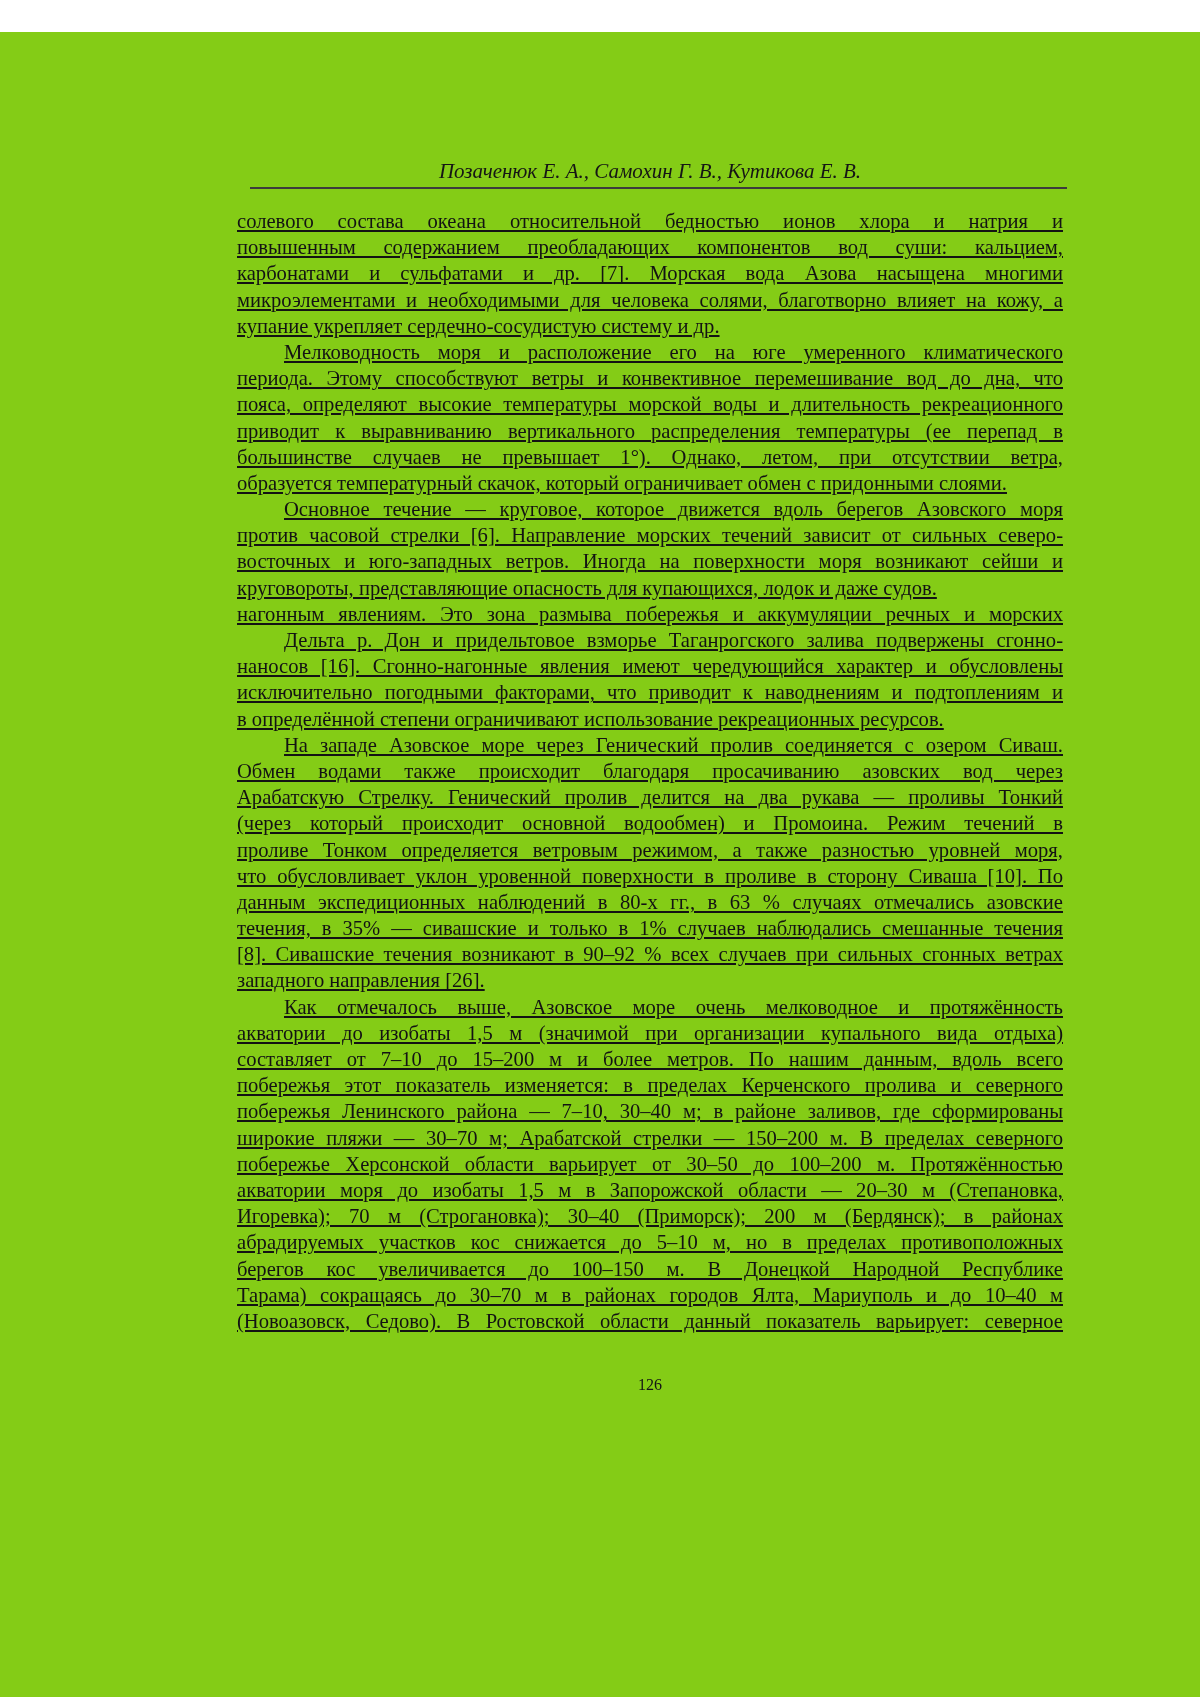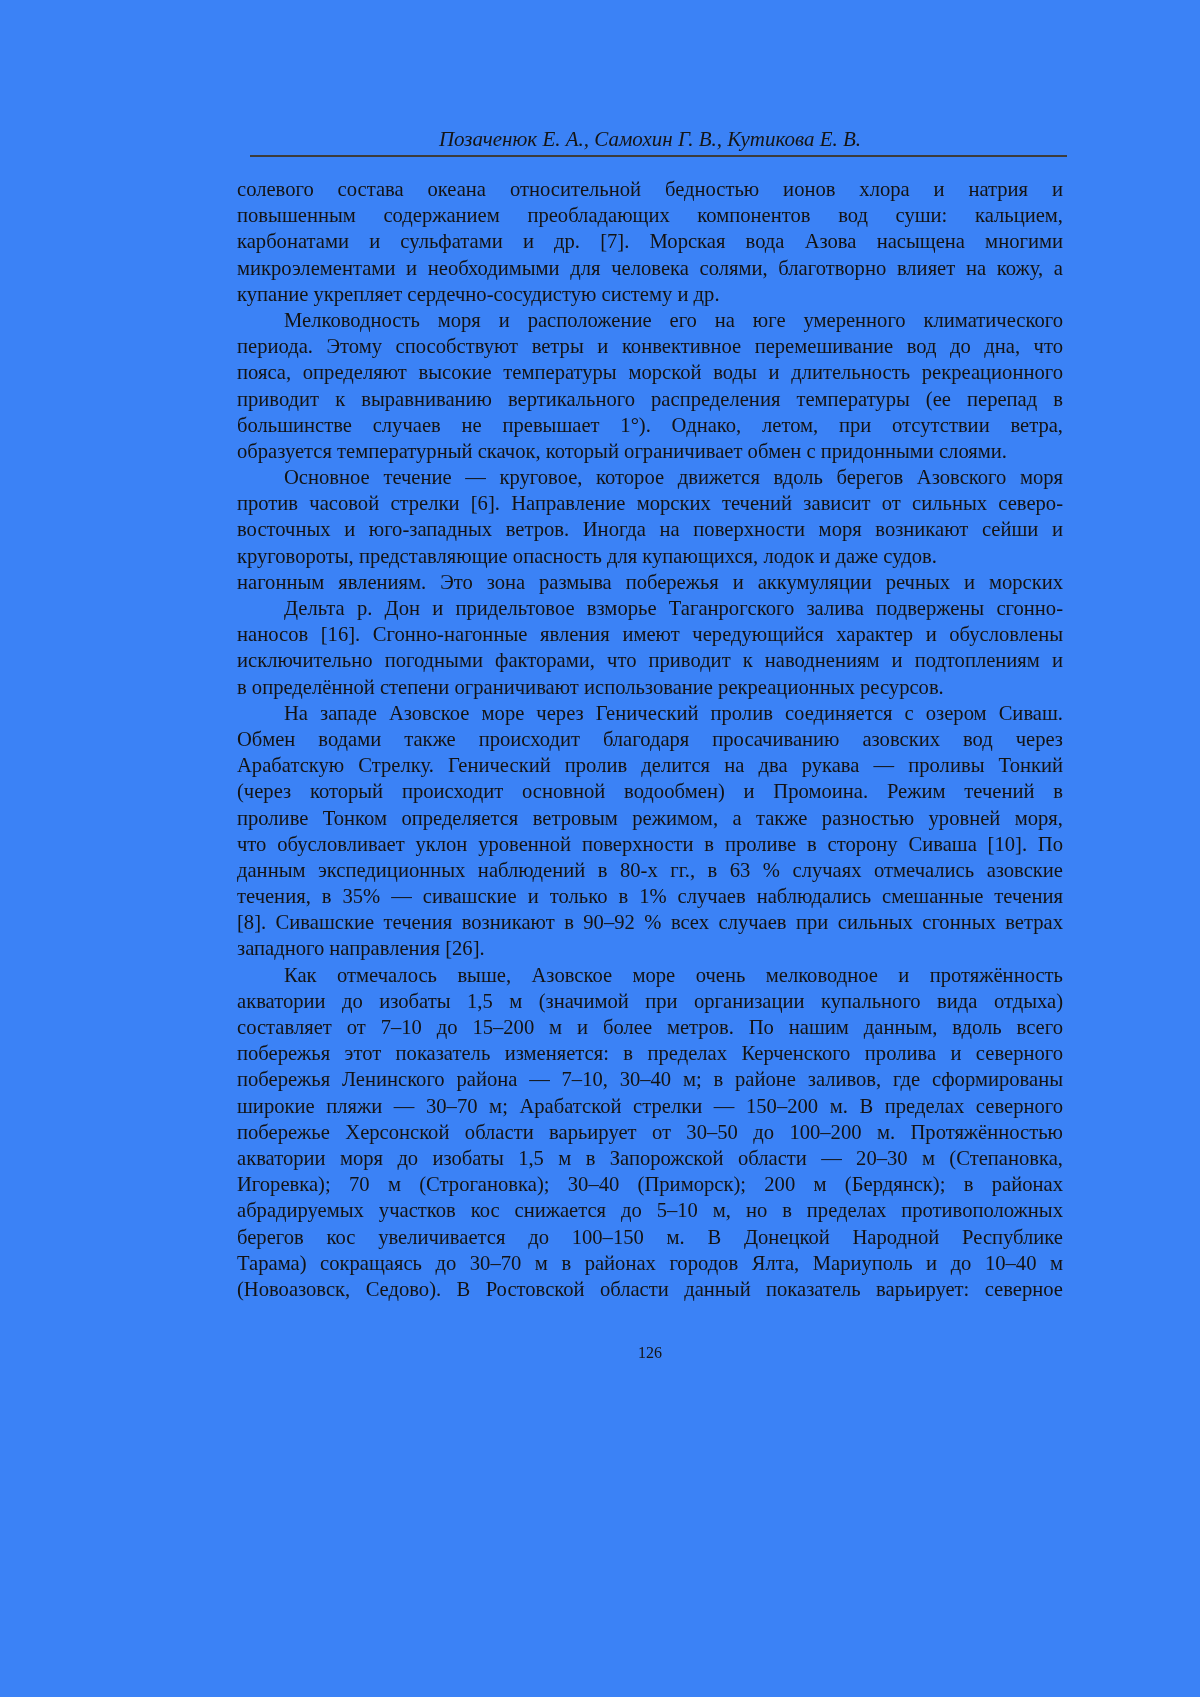--- a/index.html
+++ b/index.html
@@ -3,39 +3,39 @@
 <meta charset="utf-8">
 <style>
   html,body{margin:0;padding:0;}
   body{
     width:1200px;height:1697px;
     background:#ffffff;
     font-family:"Liberation Serif","DejaVu Serif",serif;
     color:#111;
     position:relative;
   }
-  .page{position:absolute;inset:0;background:#3b82f6;}
+  .page{position:absolute;inset:0;background:#84cc16;margin-top:32px;}
   .authors{
     position:absolute;top:127px;left:237px;width:826px;
     text-align:center;
     font-style:italic;
     font-size:21px;
     line-height:24px;
     color:#151515;
   }
   .rule{
     position:absolute;top:155px;left:250px;width:817px;
     border-top:2px solid #3c3c3c;
   }
   .body-text{
     position:absolute;top:176px;left:237px;width:826px;
     font-size:20.6px;
     color:#131313;
   }
-  .para{margin:0;padding:0;}
+  .para{margin:0;padding:0;text-decoration:underline;}
   .ln{
     height:26.2px;
     line-height:26.2px;
     text-align:left;
     white-space:normal;
   }
   .jt{
     text-align:justify;
     text-align-last:justify;
     -moz-text-align-last:justify;

